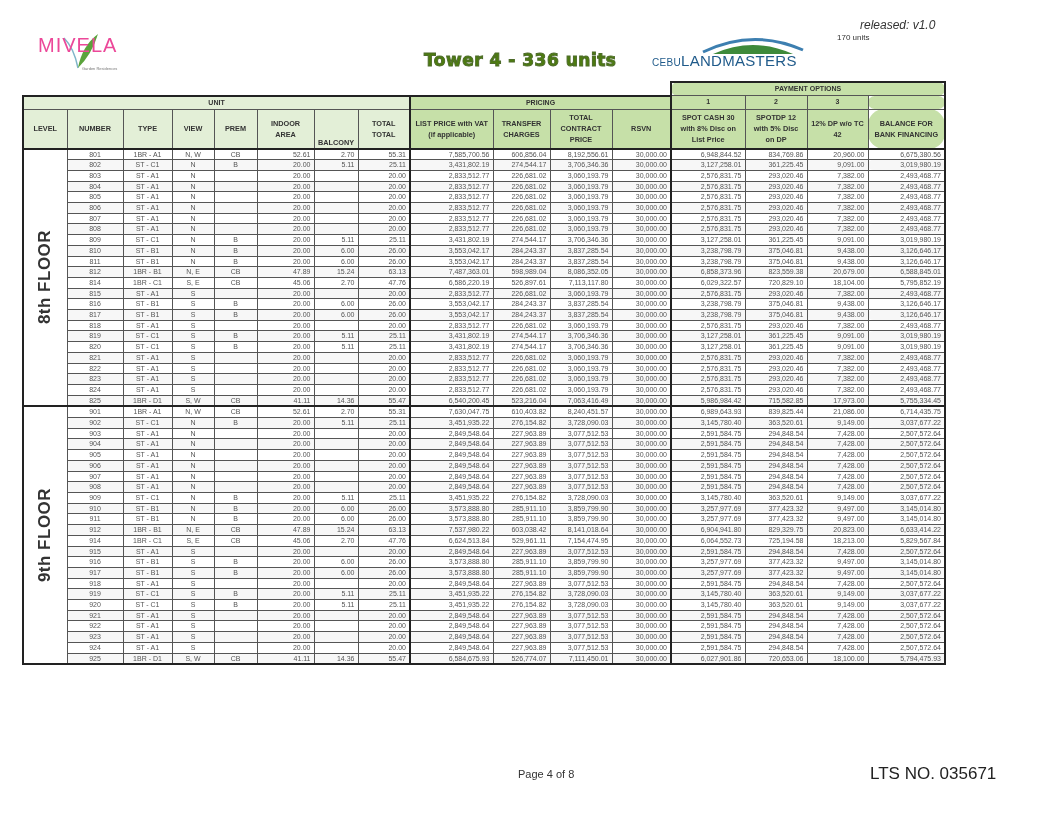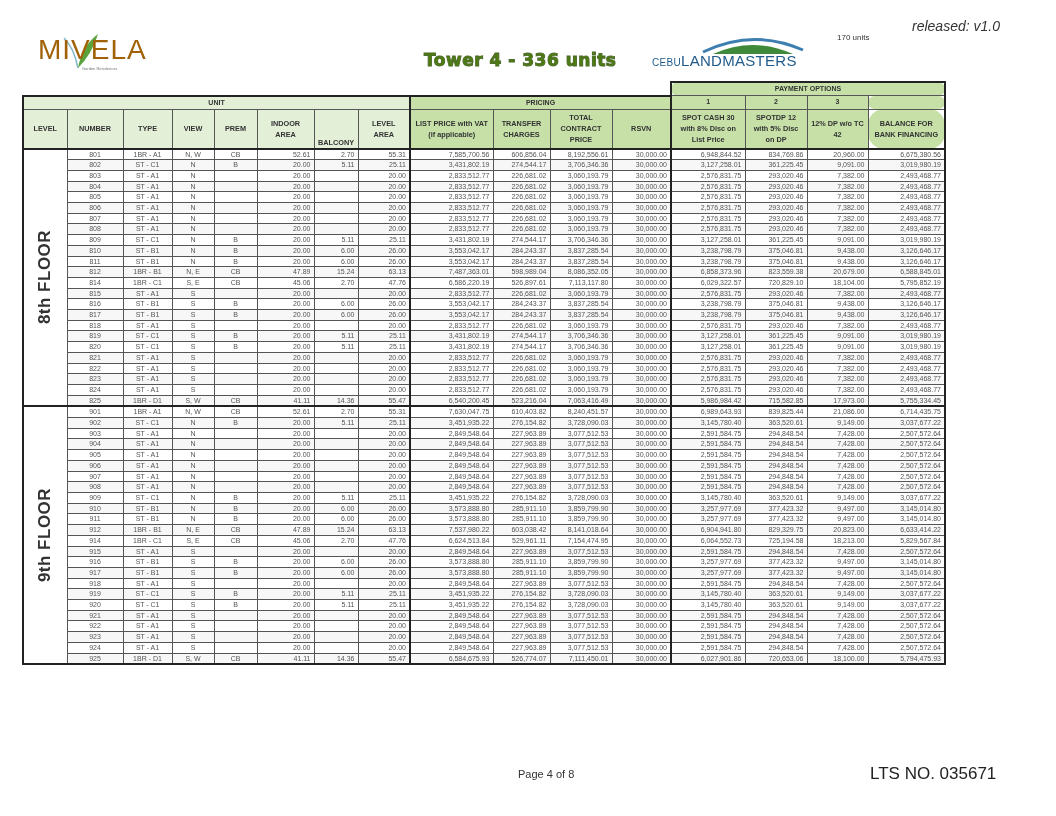--- a/index.html
+++ b/index.html
@@ -2,28 +2,28 @@
 <html><head>
 <meta charset="utf-8">
 <style>
   html, body { margin:0; padding:0; background:#ffffff; }
   body { width:1056px; height:816px; position:relative; overflow:hidden;
          font-family:"Liberation Sans", sans-serif; color:#333; }
 
   
   .logo-mivela { position:absolute; left:38px; top:28px; width:100px; height:44px; }
   .logo-mivela .mv-text { position:absolute; left:0; top:6px; font-family:"Liberation Sans", sans-serif;
-        font-size:28px; letter-spacing:1px; color:#a16207; font-weight:normal; }
+        font-size:20px; letter-spacing:1px; color:#ec4899; font-weight:normal; }
   .logo-mivela .mv-sub { position:absolute; left:44px; top:38px; font-size:4px; color:#777; }
   .title { position:absolute; left:424px; top:50px; font-family:"DejaVu Sans", sans-serif; font-size:17px;
         font-weight:bold; color:#4d7c0f; -webkit-text-stroke:1px #4d6b2a; letter-spacing:0.5px; }
   .logo-clm { position:absolute; left:652px; top:30px; width:210px; height:44px; }
   .logo-clm .clm-text { position:absolute; left:0; top:22px; font-size:15px; color:#1f5a8a; letter-spacing:0.3px; }
   .logo-clm .clm-small { font-size:10px;margin-top:37px; }
-  .release { position:absolute; left:912px; top:18px; font-size:14px; font-style:italic; color:#333; }
+  .release { position:absolute; left:860px; top:18px; font-size:12px; font-style:italic; color:#333; }
   .units170 { position:absolute; left:837px; top:33px; font-size:8px; color:#333; }
 
   
   table.pl { position:absolute; left:22px; top:81px; border-collapse:collapse; table-layout:fixed;
              font-family:"Liberation Sans", sans-serif; }
   table.pl td, table.pl th { border:1px solid #555; padding:0 3px; height:9.7px; line-height:9.7px;
              font-size:7px; white-space:nowrap; overflow:hidden; }
   table.pl th { background:#e3efd7; font-weight:bold; color:#333; text-align:center; }
   table.pl th.dark { background:#c6e0a8; }
   table.pl th.hdr { height:38px; line-height:11px; white-space:normal; font-size:7.3px; }
@@ -102,21 +102,21 @@
       <th class="grp dark thick-r"></th>
     </tr>
     <tr>
       <th class="hdr thick-l">LEVEL</th>
       <th class="hdr">NUMBER</th>
       <th class="hdr">TYPE</th>
       <th class="hdr">VIEW</th>
       <th class="hdr">PREM</th>
       <th class="hdr">INDOOR AREA</th>
       <th class="hdr" style="vertical-align:bottom">BALCONY</th>
-      <th class="hdr">LEVEL AREA</th>
+      <th class="hdr">TOTAL TOTAL</th>
       <th class="hdr dark thick-l">LIST PRICE with VAT (if applicable)</th>
       <th class="hdr dark">TRANSFER CHARGES</th>
       <th class="hdr dark">TOTAL CONTRACT PRICE</th>
       <th class="hdr dark">RSVN</th>
       <th class="hdr dark thick-l">SPOT CASH 30 with 8% Disc on List Price</th>
       <th class="hdr dark">SPOTDP 12 with 5% Disc on DP</th>
       <th class="hdr dark">12% DP w/o TC 42</th>
       <th class="hdr dark thick-r">BALANCE FOR BANK FINANCING</th>
     </tr>
   </thead>

